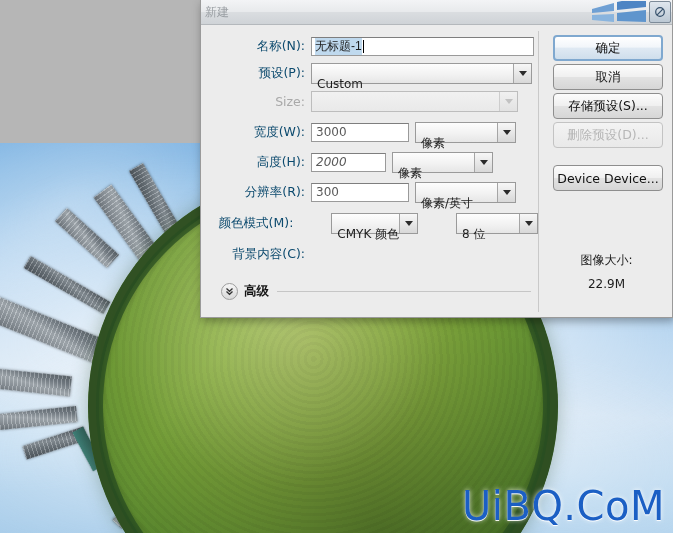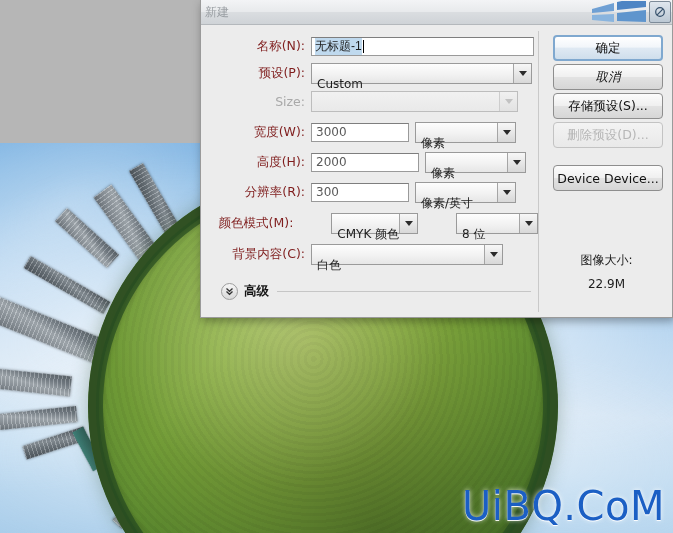--- a/index.html
+++ b/index.html
@@ -82,21 +82,21 @@
   .close-btn{position:absolute;right:1px;top:1px;width:20px;height:20px;
     background:linear-gradient(180deg,#dfe6ee,#bcc8d4);border:1px solid #7d8b99;border-radius:2px;
     display:flex;align-items:center;justify-content:center;}
 
   .dlg-body{position:relative;height:293px;}
   .left-pane{position:absolute;left:0;top:0;width:337px;height:293px;}
   .vsep{position:absolute;left:337px;top:6px;width:1px;height:281px;background:#c9c9c9;}
   .right-pane{position:absolute;left:338px;top:0;width:135px;height:293px;}
 
   .row{position:absolute;left:0;width:337px;height:26px;display:flex;align-items:center;}
-  .lbl{width:110px;text-align:right;padding-right:6px;font-size:12.5px;color:#7f1d1d;box-sizing:border-box;
+  .lbl{width:110px;text-align:right;padding-right:6px;font-size:12.5px;color:#0c4a6e;box-sizing:border-box;
        font-family:"DejaVu Sans","Liberation Sans",sans-serif;}
   .lbl.dim{color:#a9a9a9;}
 
   .tin{height:19px;background:#fff;border:1px solid #9a9a9a;border-top-color:#7e7e7e;box-sizing:border-box;
        display:flex;align-items:center;padding:0 3px;font-size:12px;color:#222;}
   .sel{background:#bfd9ee;color:#1c1c1c;}
   .caret{display:inline-block;width:1px;height:13px;background:#000;margin-left:1px;}
 
   .combo{height:21px;background:linear-gradient(180deg,#fdfdfd 0%,#f2f2f2 55%,#e6e6e6 100%);
     border:1px solid #9a9a9a;box-sizing:border-box;display:flex;align-items:center;position:relative;}
@@ -254,21 +254,21 @@
           <div class="combo" style="width:101px;margin-left:6px;">
             <span class="cv">像素</span>
             <span class="arrow">
                 <i class="tri"></i>
               </span>
           </div>
         </div>
 
         <div class="row" style="top:124px;">
           <div class="lbl">高度(H):</div>
-          <div class="numfield" style="width:108px;">2000</div>
+          <div class="numfield" style="width:75px;font-style:italic;">2000</div>
           <div class="combo" style="width:101px;margin-left:6px;">
             <span class="cv">像素</span>
             <span class="arrow">
                 <i class="tri"></i>
               </span>
           </div>
         </div>
 
         <div class="row" style="top:154px;">
           <div class="lbl">分辨率(R):</div>
@@ -292,45 +292,39 @@
           <div class="combo" style="width:92px;margin-left:6px;">
             <span class="cv">8 位</span>
             <span class="arrow">
                 <i class="tri"></i>
               </span>
           </div>
         </div>
 
         <div class="row" style="top:216px;">
           <div class="lbl">背景内容(C):</div>
-          <div class="combo" style="width:192px;">
-            <span class="cv">白色</span>
-            <span class="arrow">
-                <i class="tri"></i>
-              </span>
-          </div>
         </div>
 
         <div class="adv">
           <span class="adv-ico">
             <svg width="9" height="9" viewBox="0 0 9 9">
               <polyline points="1.5,1.6 4.5,4.3 7.5,1.6" fill="none" stroke="#333" stroke-width="1.3"></polyline>
               <polyline points="1.5,4.6 4.5,7.3 7.5,4.6" fill="none" stroke="#333" stroke-width="1.3"></polyline>
             </svg>
           </span>
           <span class="adv-lbl">高级</span>
           <span class="adv-line"></span>
         </div>
       </div>
 
       <div class="vsep"></div>
 
       <div class="right-pane">
         <div class="btn default" style="top:10px;">确定</div>
-        <div class="btn" style="top:39px;font-style:italic;">取消</div>
+        <div class="btn" style="top:39px;">取消</div>
         <div class="btn" style="top:68px;">存储预设(S)...</div>
         <div class="btn dis" style="top:97px;">删除预设(D)...</div>
         <div class="btn" style="top:140px;">Device Device...</div>
 
         <div class="imgsize" style="top:227px;">图像大小:</div>
         <div class="imgsize" style="top:252px;">22.9M</div>
       </div>
 
     </div>
   </div>

